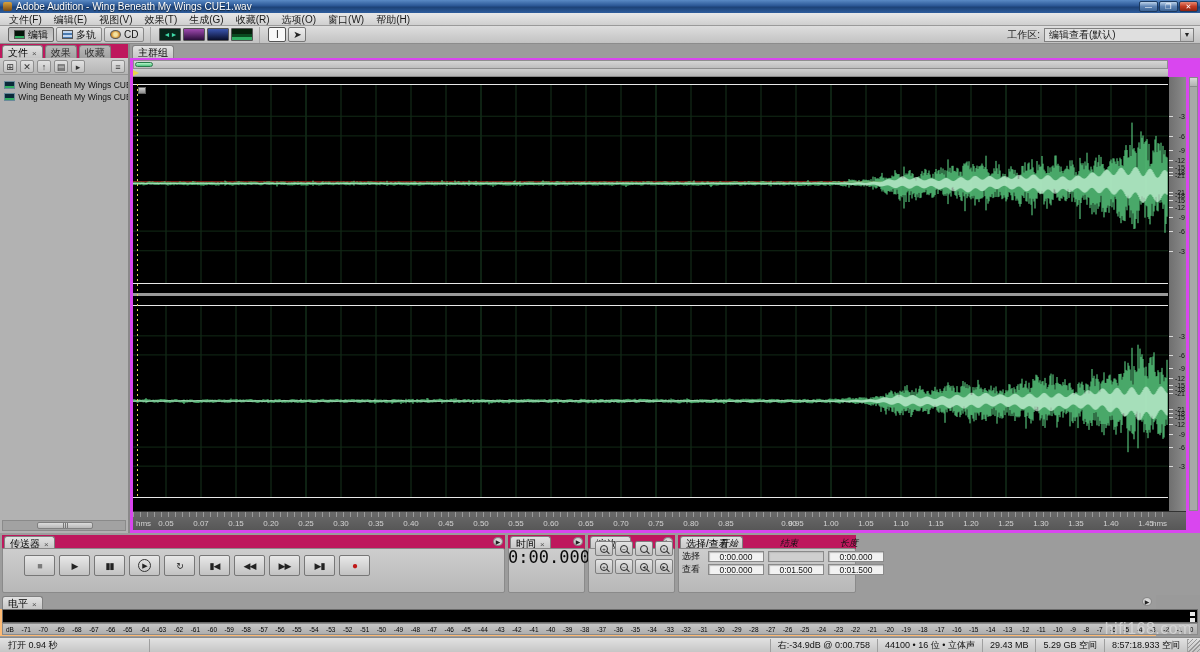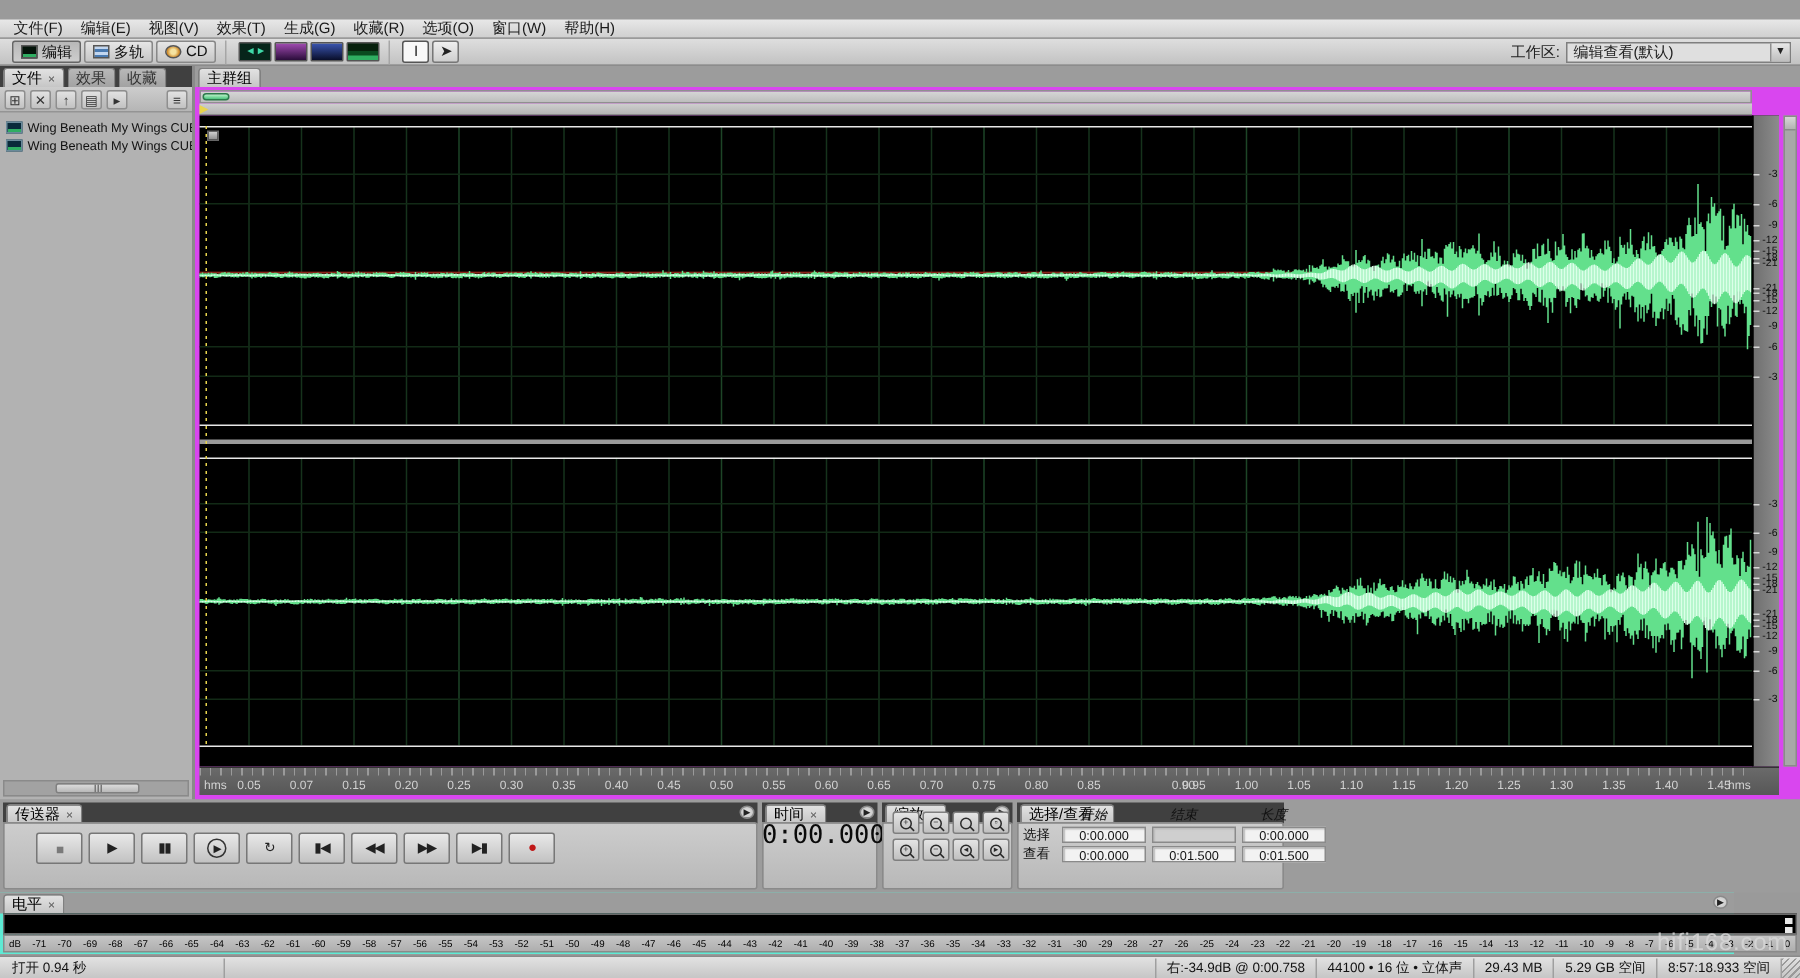--- a/index.html
+++ b/index.html
@@ -51,21 +51,21 @@
   .tool-btn.pressed { background:#f8f8f8; border-color:#555; }
   .workspace { position:absolute; right:6px; top:2px; display:flex; align-items:center; gap:4px; font-size:10px; color:#222; }
   .ws-select { width:150px; height:14px; background:#dfdfdf; border:1px solid #7f7f7f;
     display:flex; align-items:center; justify-content:space-between; padding-left:4px; font-size:10px; }
   .ws-arrow { width:13px; height:12px; background:linear-gradient(#e8e8e8,#bdbdbd);
     border-left:1px solid #8f8f8f; font-size:7px; text-align:center; line-height:12px; color:#222; }
 
   
   .files-panel { position:absolute; left:0; top:44px; width:130px; height:489px;
     background:#b2b2b2; border-right:2px solid #8a8a8a; }
-  .ptabs { height:14px; display:flex; align-items:flex-end; background:#404040; overflow:hidden; }
+  .ptabs { height:14px; display:flex; align-items:flex-end; background:#be185d; overflow:hidden; }
   .ptab { height:13px; line-height:13px; padding:0 5px; font-size:10px; color:#333;
     background:linear-gradient(#b8b8b8,#a2a2a2); border:1px solid #808080; border-bottom:none;
     border-radius:3px 3px 0 0; margin-left:2px; white-space:nowrap; }
   .ptab.active { background:linear-gradient(#e2e2e2,#c6c6c6); color:#000; }
   .ptab .tx { margin-left:4px; font-size:8px; color:#555; }
   .files-icons { height:17px; background:linear-gradient(#cdcdcd,#b5b5b5);
     border-bottom:1px solid #949494; display:flex; align-items:center; padding:0 3px; gap:3px; }
   .fp-ico { width:14px; height:13px; font-size:9px; line-height:12px; text-align:center;
     color:#333; background:linear-gradient(#e2e2e2,#c2c2c2); border:1px solid #8f8f8f; border-radius:2px; }
   .fp-spacer { flex:1; }
@@ -144,21 +144,21 @@
     right:-3px; bottom:-1px; transform:rotate(45deg); }
   .sel-panel { left:678px; width:178px; }
   .sv-table { position:absolute; left:4px; top:2px; display:grid;
     grid-template-columns:26px 60px 60px 60px; grid-auto-rows:13px; align-items:center; font-size:9px; color:#111; }
   .sv-h { padding-left:12px;font-style:italic; }
   .sv-cell { width:56px; height:11px; background:#f2f2f2; border:1px solid #8a8a8a;
     box-shadow:inset 1px 1px 1px #bbb; font-size:8.5px; text-align:center; line-height:10px; color:#111; }
   .sv-cell.empty { background:#cfcfcf; }
 
   
-  .level-panel { position:absolute; left:0; top:595px; width:1156px; height:41px; background:#5eead4; }
+  .level-panel { position:absolute; left:0; top:595px; width:1156px; height:41px; background:#fdba74; }
   .level-panel .ptabs { background:#9c9c9c; }
   .meter { position:absolute; left:2px; top:14px; width:1196px; height:14px; background:#000; border:1px solid #6a6a6a; }
   .clip { position:absolute; right:2px; width:5px; height:4px; background:#e8e8e8; }
   .lv-scale { position:absolute; left:2px; top:28px; width:1196px; height:12px;
     background:linear-gradient(#c6c6c6,#aeaeae); border:1px solid #8a8a8a;
     display:flex; justify-content:space-between; align-items:flex-end; padding:0 3px; }
   .lv-scale span { font-size:6.5px; color:#000; line-height:9px; }
   .lv-ticks { position:absolute; left:2px; top:28px; width:1196px; height:3px;
     background:repeating-linear-gradient(90deg,#555 0 1px,transparent 1px 4px); }
 
@@ -172,20 +172,29 @@
   .sb-grip { width:12px; height:13px; background:repeating-linear-gradient(135deg,#9a9a9a 0 1px,transparent 1px 3px); }
 
   .watermark { position:absolute; right:8px; top:620px; font-size:16px; color:rgba(215,215,215,0.85);
     z-index:60; letter-spacing:0.5px; }
 </style>
 </head>
 <body>
 
 <div id="app" data-name="audition-window">
 
+  <div class="titlebar" data-name="title-bar">
+    <div class="app-icon" data-name="app-icon"></div>
+    <div class="title-text" data-name="window-title">Adobe Audition - Wing Beneath My Wings CUE1.wav</div>
+    <div class="win-controls" id="win-controls">
+        <div class="win-btn" data-name="minimize-button">—</div>
+        <div class="win-btn" data-name="maximize-button">❐</div>
+        <div class="win-btn close" data-name="close-button">✕</div>
+      </div>
+  </div>
 
   <div class="menubar" id="menubar" data-name="menu-bar">
       <div class="menu-item" data-name="menu-item">文件(F)</div>
       <div class="menu-item" data-name="menu-item">编辑(E)</div>
       <div class="menu-item" data-name="menu-item">视图(V)</div>
       <div class="menu-item" data-name="menu-item">效果(T)</div>
       <div class="menu-item" data-name="menu-item">生成(G)</div>
       <div class="menu-item" data-name="menu-item">收藏(R)</div>
       <div class="menu-item" data-name="menu-item">选项(O)</div>
       <div class="menu-item" data-name="menu-item">窗口(W)</div>

